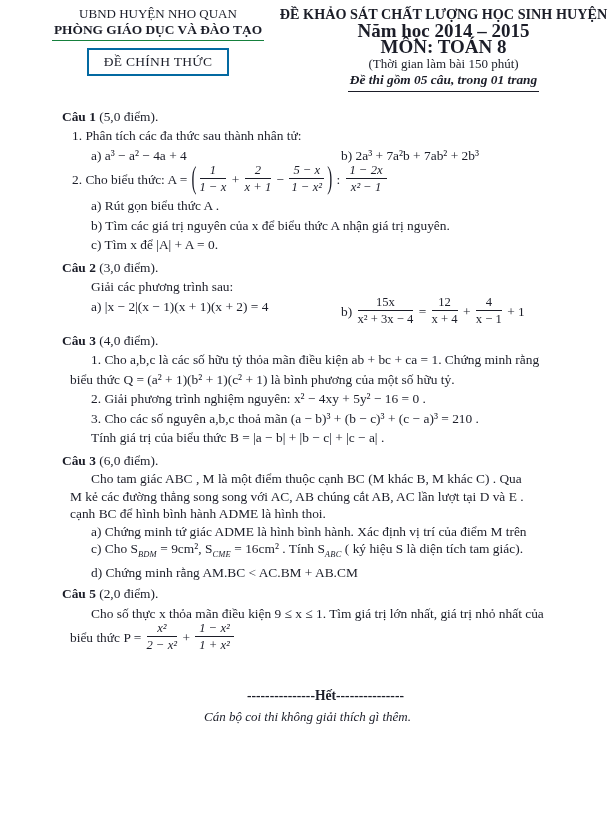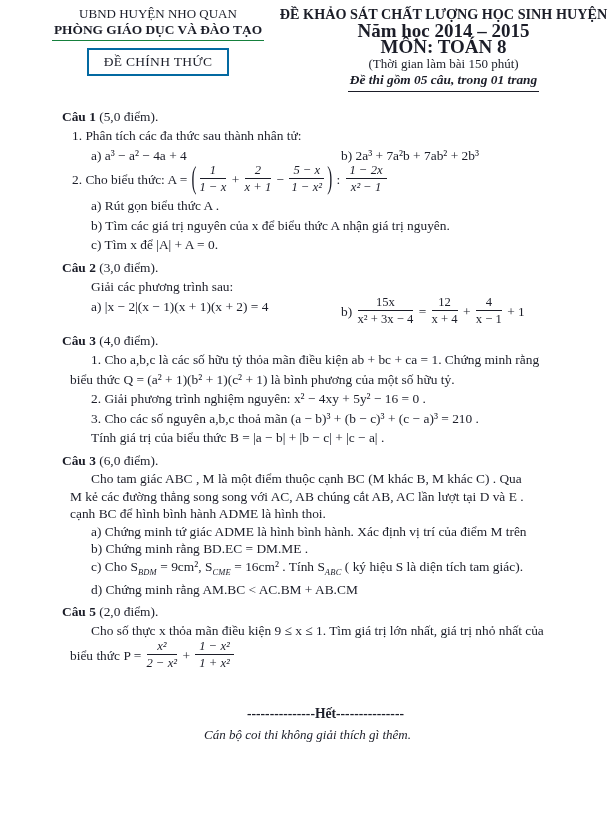--- a/index.html
+++ b/index.html
@@ -93,21 +93,20 @@
     <div class="line flush"><span class="mr">biểu thức </span><span class="mi">Q = (a² + 1)(b² + 1)(c² + 1)</span><span class="mr"> là bình phương của một số hữu tỷ.</span></div>
     <div class="line ind2"><span class="mr">2. Giải phương trình nghiệm nguyên: </span><span class="mi">x² − 4xy + 5y² − 16 = 0</span><span class="mr"> .</span></div>
     <div class="line ind2"><span class="mr">3. Cho các số nguyên </span><span class="mi">a,b,c</span><span class="mr"> thoả mãn </span><span class="mi">(a − b)³ + (b − c)³ + (c − a)³</span><span class="mr"> = 210 .</span></div>
     <div class="line ind2"><span class="mr">Tính giá trị của biểu thức </span><span class="mi">B = |a − b| + |b − c| + |c − a|</span><span class="mr"> .</span></div>
 
     <div class="line qhead"><span class="mb">Câu 3 </span><span class="mi">(6,0 điểm).</span></div>
     <div class="line ind2 tight"><span class="mr">Cho tam giác </span><span class="mi">ABC</span><span class="mr"> , </span><span class="mi">M</span><span class="mr"> là một điểm thuộc cạnh </span><span class="mi">BC</span><span class="mr"> (</span><span class="mi">M khác B, M khác C</span><span class="mr">) . Qua</span></div>
     <div class="line flush tight"><span class="mi">M</span><span class="mr"> kẻ các  đường thẳng song song với </span><span class="mi">AC</span><span class="mr">, </span><span class="mi">AB</span><span class="mr"> chúng cắt </span><span class="mi">AB</span><span class="mr">, </span><span class="mi">AC</span><span class="mr"> lần lượt tại </span><span class="mi">D</span><span class="mr"> và </span><span class="mi">E</span><span class="mr"> .</span></div>
     <div class="line flush tight"><span class="mr">cạnh </span><span class="mi">BC</span><span class="mr"> để hình bình hành </span><span class="mi">ADME</span><span class="mr"> là hình thoi.</span></div>
     <div class="line ind2 tight"><span class="mr">a) Chứng minh tứ giác </span><span class="mi">ADME</span><span class="mr"> là hình bình hành. Xác định vị trí của điểm </span><span class="mi">M</span><span class="mr"> trên</span></div>
-    <div class="line ind2 tight"><span class="mr">b) Chứng minh rằng </span><span class="mi">BD.EC = DM.ME</span><span class="mr"> .</span></div>
     <div class="line ind2 tight"><span class="mr">c) Cho </span><span class="mi">S</span><span class="msub">BDM</span><span class="mi"> = 9cm²</span><span class="mr">, </span><span class="mi">S</span><span class="msub">CME</span><span class="mi"> = 16cm²</span><span class="mr"> . Tính </span><span class="mi">S</span><span class="msub">ABC</span><span class="mr"> ( ký hiệu </span><span class="mi">S</span><span class="mr"> là diện tích tam giác).</span></div>
     <div class="line ind2 tight"><span class="mr">d) Chứng minh rằng </span><span class="mi">AM.BC &lt; AC.BM + AB.CM</span></div>
 
     <div class="line qhead"><span class="mb">Câu 5 </span><span class="mi">(2,0 điểm).</span></div>
     <div class="line ind2"><span class="mr">Cho số thực </span><span class="mi">x</span><span class="mr"> thỏa mãn điều kiện 9 ≤ </span><span class="mi">x</span><span class="mr"> ≤ 1. Tìm giá trị lớn nhất, giá trị nhỏ nhất của</span></div>
     <div class="line flush"><span class="mr">biểu thức </span><span class="mi">P</span><span class="mr"> = </span><span class="frac"><span class="num">x²</span><span class="den">2 − x²</span></span><span class="mr"> + </span><span class="frac"><span class="num">1 − x²</span><span class="den">1 + x²</span></span></div>
   </div>
 
   <div class="footer">
     <div class="fend">---------------Hết---------------</div>

